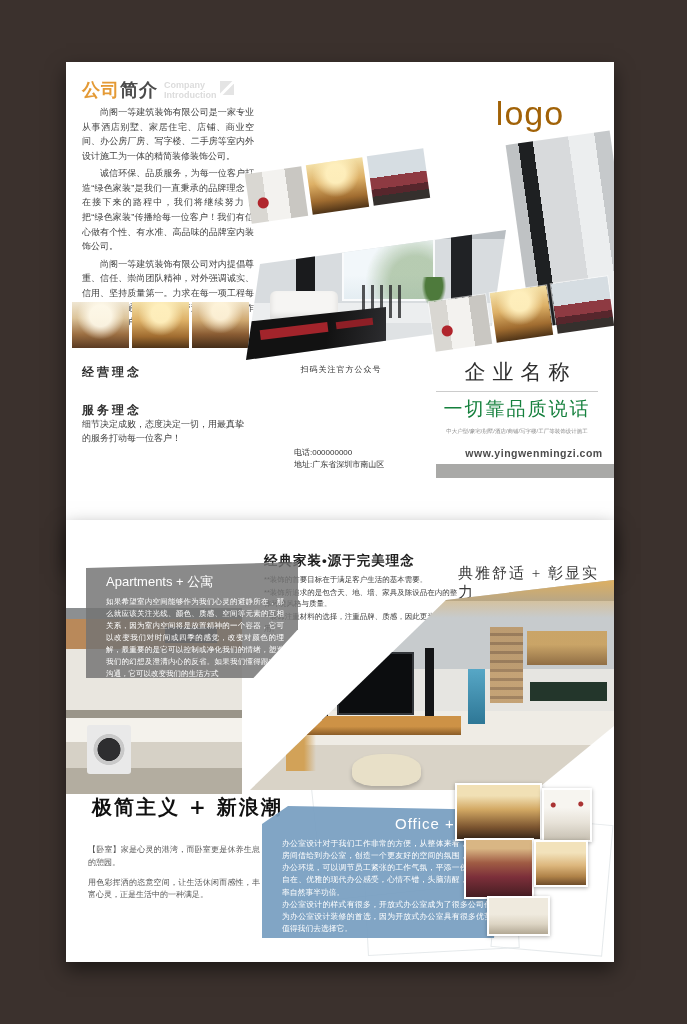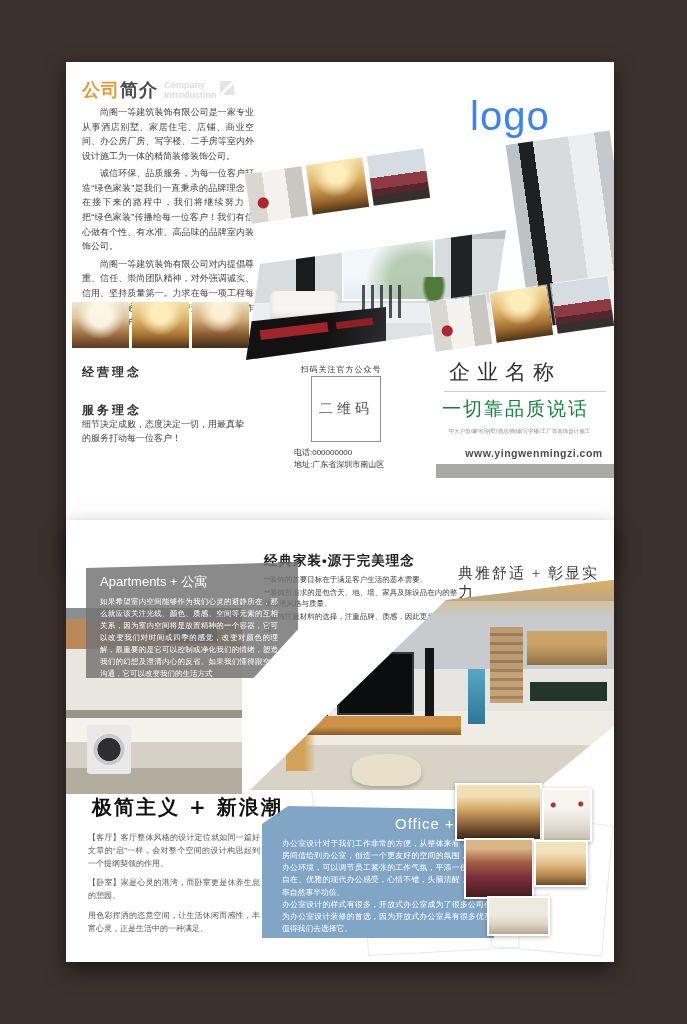--- a/index.html
+++ b/index.html
@@ -30,22 +30,22 @@
   .phil-t { font-size:12px; font-weight:bold; color:#2e2e2e; letter-spacing:3px; }
   .phil-x { font-size:9px; color:#3f3f3f; line-height:1.5; width:168px; }
 
   
   .qr-cap { left:230px; top:302px; width:90px; text-align:center; font-size:8px; color:#333; letter-spacing:1px; }
   .qr-box { left:245px; top:314px; width:68px; height:64px; border:1px solid #8f8f8f; display:flex; align-items:center; justify-content:center; background:#fff; }
   .qr-txt { font-family:"DejaVu Serif", serif; font-size:14px; color:#4f4f4f; letter-spacing:4px; }
   .contact { left:228px; top:385px; font-size:8px; color:#333; line-height:1.55; }
 
   
-  .logo-txt { left:404px; top:32px; width:120px; text-align:left; font-size:40px; color:#3b82f6; letter-spacing:1px; }
-  .company-block { left:376px; top:296px; width:166px; }
+  .logo-txt { left:404px; top:32px; width:120px; text-align:center; font-size:34px; color:#a16207; letter-spacing:1px; }
+  .company-block { left:368px; top:296px; width:166px; text-align:center; }
   .company-name { font-size:21px; color:#2e2e2e; letter-spacing:7px; text-indent:7px; }
   .company-line { border-bottom:1px solid #cccccc; margin:5px 2px 4px; }
   .company-slogan { font-size:19px; font-weight:normal; color:#15803d; letter-spacing:2px; }
   .company-services { font-size:6px; color:#8b8b8b; margin-top:5px; white-space:nowrap; transform:scale(.92); }
   .website { left:398px; top:385px; width:140px; text-align:center; font-size:10.5px; font-weight:bold; color:#4c4c4c; letter-spacing:.5px; }
   .graybar { left:370px; top:402px; width:178px; height:14px; background:#a9a9a7; }
 
   
   .ph { position:absolute; }
   .tilt { transform:rotate(-8deg); box-shadow:0 0 0 1px rgba(255,255,255,.6); }
@@ -66,21 +66,21 @@
   .mp-sofa { left:10%; top:46%; width:26%; height:22%; background:#f6f5f3; border-radius:6px 6px 3px 3px; box-shadow:inset 0 -4px 6px rgba(0,0,0,.12); }
   .mp-chairs { left:45%; top:42%; width:17%; height:24%; background:repeating-linear-gradient(90deg,#2a2b2d 0 3px, transparent 3px 9px); opacity:.8; }
   .mp-table { left:-4%; top:64%; width:58%; height:40%; background:linear-gradient(100deg,#121212 0 60%, #2e2e31 100%); transform:skewY(-6deg); }
   .mp-red1 { left:6%; top:72%; width:26%; height:7%; background:#a2242b; transform:rotate(-7deg); }
   .mp-red2 { left:35%; top:68%; width:14%; height:5%; background:#8e1f26; transform:rotate(-7deg); }
   .mp-plant { left:68%; top:36%; width:9%; height:22%; background:radial-gradient(ellipse at 50% 30%, #4e7a3c 0 50%, transparent 72%); }
   .right-slice { left:452px; top:75px; width:105px; height:185px; }
 
   
   .apt-box { left:20px; top:42px; width:212px; height:116px; z-index:5;
-    background:rgba(116,116,116,.84); color:#fff; box-sizing:border-box; padding:11px 14px;
+    background:rgba(116,116,116,.84); color:#fff; box-sizing:border-box; padding:11px 20px;
     clip-path:polygon(0 6px, 100% 0, 100% 58%, 79% 100%, 0 100%); }
   .apt-title { font-size:13px; margin-bottom:5px; }
   .apt-text { font-size:7.5px; line-height:1.6; text-align:justify; width:178px; }
   .ph-kitchen { left:0; top:88px; width:176px; height:186px;
     background:linear-gradient(180deg,#8c8f91 0 6%, #b9895a 6% 22%, #e9e6df 22% 56%, #f4f2ec 56% 72%, #d6d1c6 72% 86%, #b3ada0 86% 100%); }
   .ph-kitchen > div { position:absolute; }
   .kt-counter { left:0; top:55%; width:100%; height:4%; background:#9a9589; }
   .kt-washer { left:12%; top:63%; width:25%; height:26%; border-radius:3px; background:radial-gradient(circle at 50% 50%, #2e2e30 0 34%, #c9c9c9 36% 46%, #e9e9e9 48% 100%); }
   .kt-hood { left:56%; top:10%; width:30%; height:9%; background:#3f4144; }
   .minimal-t { left:26px; top:274px; font-family:"DejaVu Serif", serif; font-size:20px; font-weight:bold; color:#101010; letter-spacing:2px; z-index:6; }
@@ -166,23 +166,20 @@
       <div class="mp-red1"></div>
       <div class="mp-red2"></div>
       <div class="mp-plant"></div>
     </div>
     <div class="ph tilt ph-wallslice right-slice"></div>
     <div class="ph sm tilt ph-bath" style="left:366px; top:236px;"></div>
     <div class="ph sm tilt ph-gold" style="left:427px; top:227px;"></div>
     <div class="ph sm tilt ph-bedroom" style="left:488px; top:218px;"></div>
 
     <div class="abs qr-cap">扫码关注官方公众号</div>
-    <div class="abs qr-box">
-      <span class="qr-txt">二维码</span>
-    </div>
     <div class="abs contact">
       <div>电话:000000000</div>
       <div>地址:广东省深圳市南山区</div>
     </div>
 
     <div class="abs logo-txt">logo</div>
     <div class="abs company-block">
       <div class="company-name">企业名称</div>
       <div class="company-line"></div>
       <div class="company-slogan">一切靠品质说话</div>
@@ -202,22 +199,21 @@
       <div class="kt-counter"></div>
       <div class="kt-washer"></div>
       <div class="kt-hood"></div>
     </div>
     <div class="abs apt-box">
       <div class="apt-title">Apartments + 公寓</div>
       <div class="apt-text">如果希望室内空间能够作为我们心灵的避静所在，那么就应该关注光线、颜色、质感、空间等元素的互相关系，因为室内空间将是放置精神的一个容器，它可以改变我们对时间或四季的感觉，改变对颜色的理解，最重要的是它可以控制或净化我们的情绪，塑造我们的幻想及澄清内心的反省。如果我们懂得跟空间沟通，它可以改变我们的生活方式</div>
     </div>
     <div class="abs minimal-t">极简主义 + 新浪潮</div>
     <div class="abs minimal-p">
-      <p>【客厅】客厅整体风格的设计定位就如同一篇好文章的“启”一样，会对整个空间的设计构思起到一个提纲契领的作用。</p>
-      <p style="margin-top:4px;">【卧室】家是心灵的港湾，而卧室更是休养生息的憩园。</p>
+      <p style="margin-top:12px;">【卧室】家是心灵的港湾，而卧室更是休养生息的憩园。</p>
       <p>用色彩挥洒的恣意空间，让生活休闲而感性，丰富心灵，正是生活中的一种满足。</p>
     </div>
 
     <div class="abs classic-t">经典家装•源于完美理念</div>
     <div class="abs classic-b">
       <div>**装饰的首要目标在于满足客户生活的基本需要。</div>
       <div>**装饰所追求的是包含天、地、墙、家具及陈设品在内的整体环境风格与质量。</div>
       <div>**装饰注重材料的选择，注重品牌、质感，因此更为理性实用。</div>
     </div>
     <div class="abs elegant-t">典雅舒适 + 彰显实力</div>

